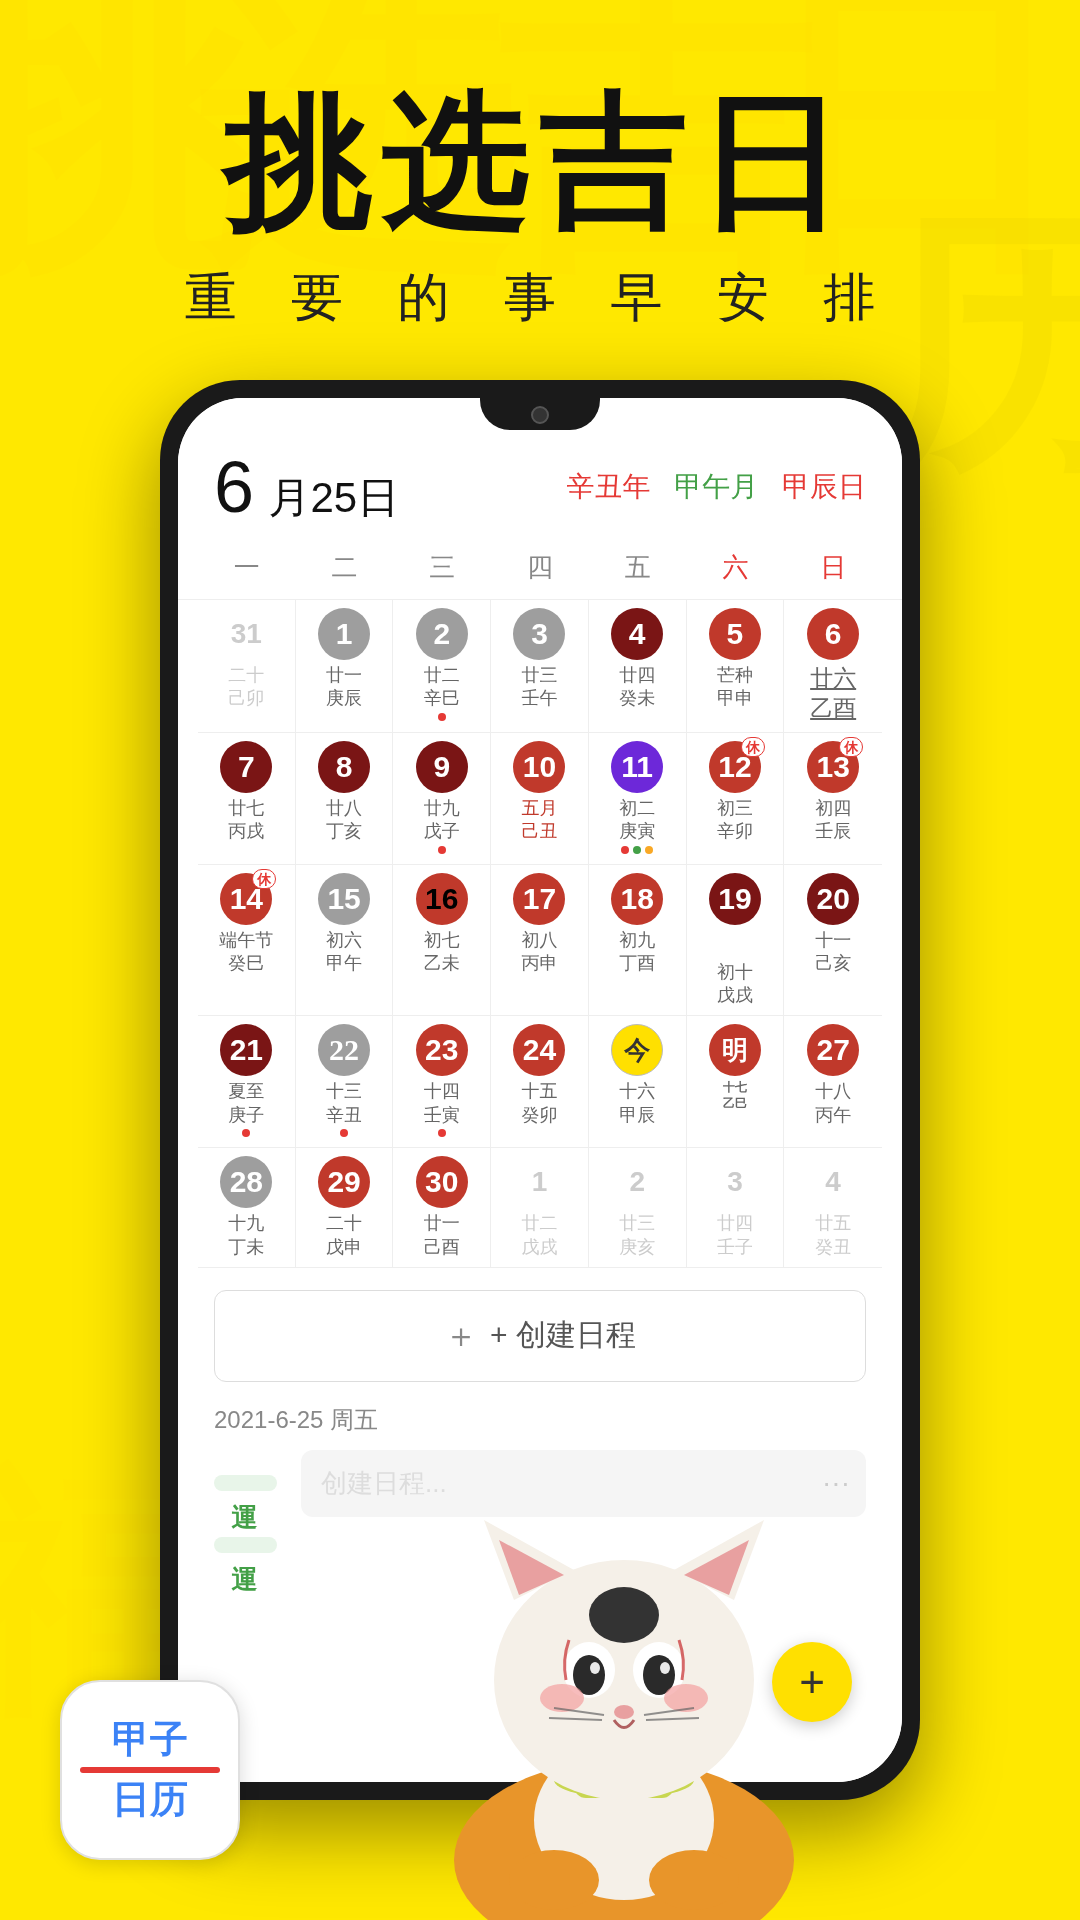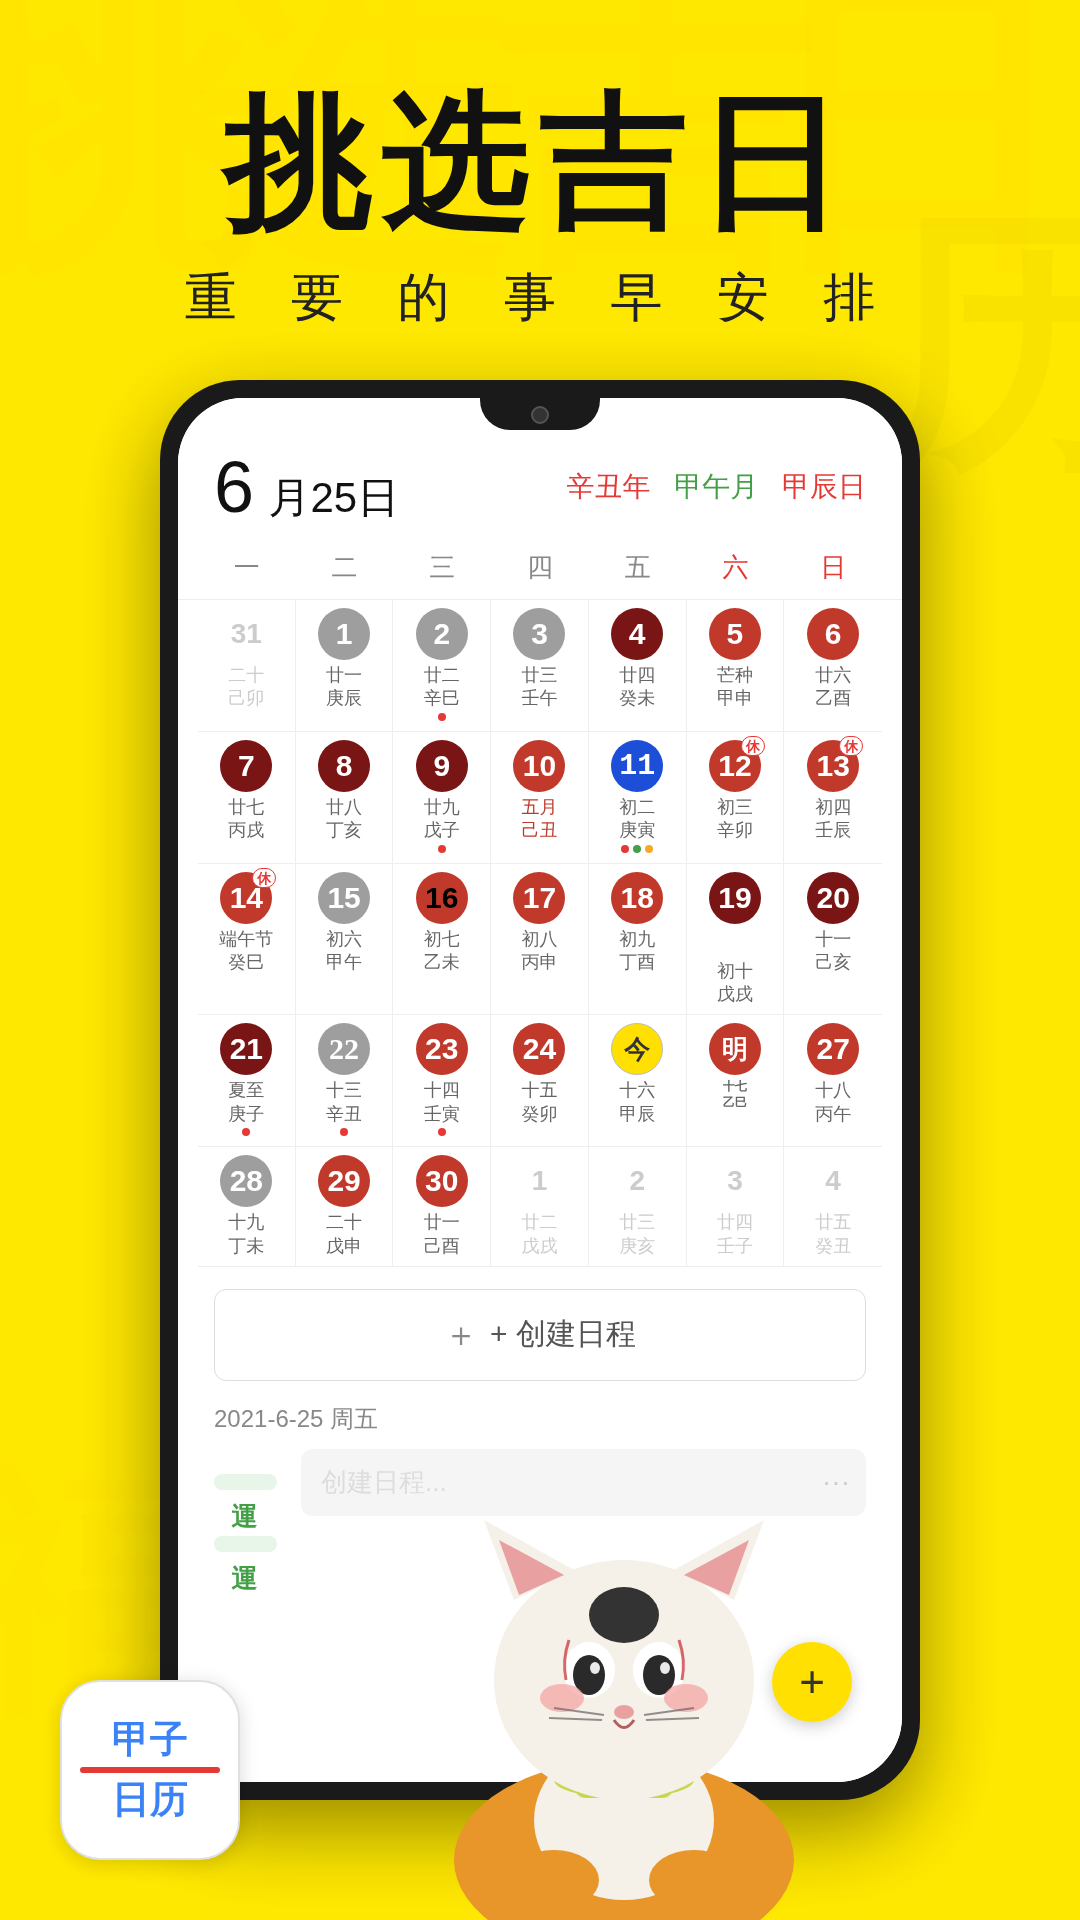--- a/index.html
+++ b/index.html
@@ -424,21 +424,21 @@
               <div class="lunar-text" style="font-size: 18px; line-height: 1.3; white-space: pre-line;">廿四
 癸未</div>
             </div>
             <div class="cal-cell">
               <div class="day-num" style="background: rgb(192, 57, 43); color: white;">5</div>
               <div class="lunar-text" style="font-size: 18px; line-height: 1.3; white-space: pre-line;">芒种
 甲申</div>
             </div>
             <div class="cal-cell">
               <div class="day-num" style="background: rgb(192, 57, 43); color: white;">6</div>
-              <div class="lunar-text" style="font-size: 18px; line-height: 1.3; white-space: pre-line;">廿六
+              <div class="lunar-text" style="font-size: 23px; line-height: 1.3; white-space: pre-line; text-decoration: underline;">廿六
 乙酉</div>
             </div>
             <div class="cal-cell">
               <div class="day-num" style="background: rgb(122, 21, 21); color: white;">7</div>
               <div class="lunar-text" style="font-size: 18px; line-height: 1.3; white-space: pre-line;">廿七
 丙戌</div>
             </div>
             <div class="cal-cell">
               <div class="day-num" style="background: rgb(122, 21, 21); color: white;">8</div>
               <div class="lunar-text" style="font-size: 18px; line-height: 1.3; white-space: pre-line; text-align: right;">廿八
@@ -451,21 +451,21 @@
               <div class="event-dots">
                 <div class="event-dot red"></div>
               </div>
             </div>
             <div class="cal-cell">
               <div class="day-num" style="background: rgb(192, 57, 43); color: white;">10</div>
               <div class="lunar-text red" style="font-size: 18px; line-height: 1.3; white-space: pre-line;">五月
 己丑</div>
             </div>
             <div class="cal-cell">
-              <div class="day-num" style="background: #1d4ed8; color: white; font-family: Liberation Mono, monospace;">11</div>
+              <div class="day-num" style="background: #6d28d9; color: white;">11</div>
               <div class="lunar-text" style="font-size: 18px; line-height: 1.3; white-space: pre-line;">初二
 庚寅</div>
               <div class="event-dots">
                 <div class="event-dot red"></div>
                 <div class="event-dot green"></div>
                 <div class="event-dot gold"></div>
               </div>
             </div>
             <div class="cal-cell">
               <div class="day-num" style="background: rgb(192, 57, 43); color: white;">12<span class="badge">休</span></div>

